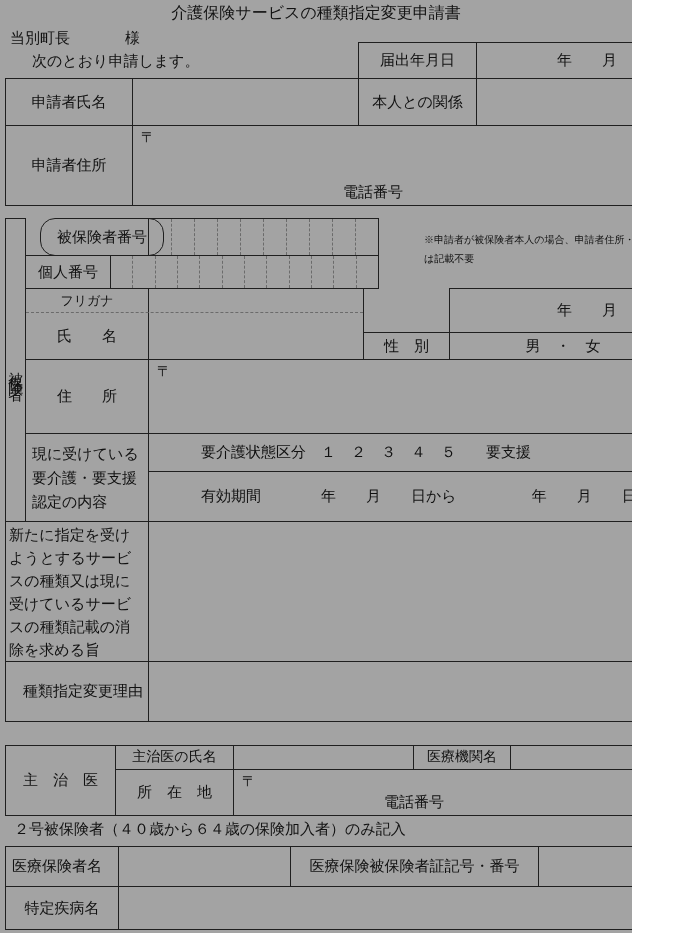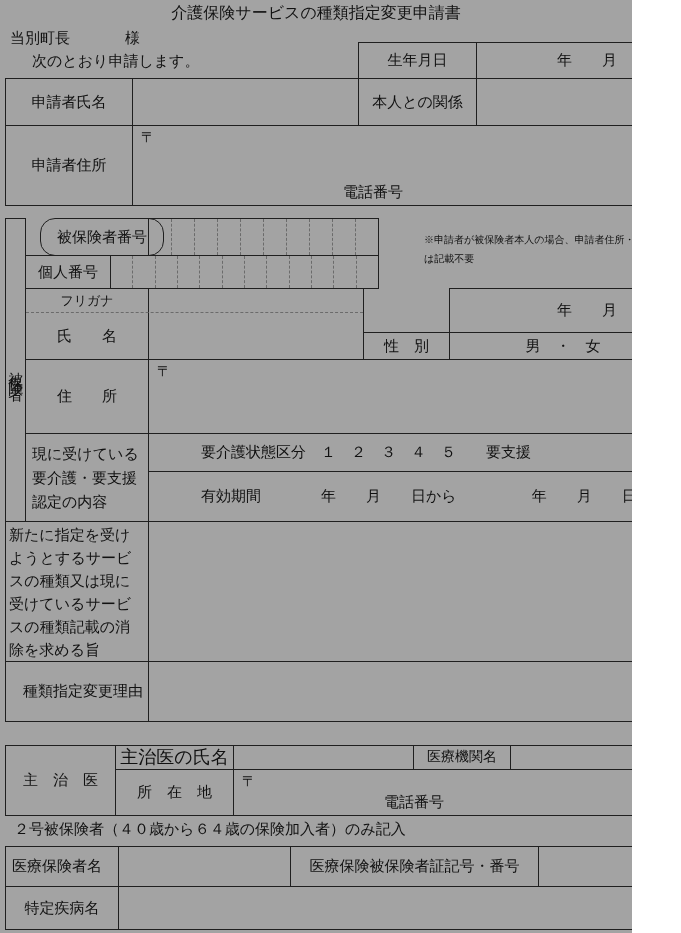--- a/index.html
+++ b/index.html
@@ -22,21 +22,21 @@
 </head>
 <body>
 
 <div class="page">
 
   <div class="t" style="left:0;right:0;top:3px;text-align:center;font-size:16px;">介護保険サービスの種類指定変更申請書</div>
   <div class="t" style="left:10px;top:29px;">当別町長</div>
   <div class="t" style="left:125px;top:29px;">様</div>
   <div class="t" style="left:32px;top:52px;">次のとおり申請します。</div>
 
-  <div class="c" style="left:358px;top:42px;width:119px;height:37px;">生年月日</div>
+  <div class="c" style="left:358px;top:42px;width:119px;height:37px;">届出年月日</div>
   <div class="c dateval" style="left:476px;top:42px;width:201px;height:37px;">年　　月　　日</div>
 
   <div class="c" style="left:5px;top:78px;width:128px;height:48px;">申請者氏名</div>
   <div class="c" style="left:132px;top:78px;width:227px;height:48px;"></div>
   <div class="c" style="left:358px;top:78px;width:119px;height:48px;">本人との関係</div>
   <div class="c" style="left:476px;top:78px;width:201px;height:48px;"></div>
   <div class="c" style="left:5px;top:125px;width:128px;height:81px;">申請者住所</div>
   <div class="c blk" style="left:132px;top:125px;width:545px;height:81px;">
       <span class="postal">〒</span>
       <span class="phone" style="left:210px;">電話番号</span>
@@ -98,21 +98,21 @@
   <div class="c left" style="left:148px;top:433px;width:529px;height:39px;padding-left:52px;">要介護状態区分　１　２　３　４　５　　要支援</div>
   <div class="c left" style="left:148px;top:471px;width:529px;height:51px;padding-left:52px;">有効期間　　　　年　　月　　日から　　　　　年　　月　　日</div>
 
   <div class="c wraplbl" style="left:5px;top:521px;width:144px;height:141px;align-items:flex-start;justify-content:flex-start;padding:2px 3px;line-height:23px;white-space:normal;">新たに指定を受けようとするサービスの種類又は現に受けているサービスの種類記載の消除を求める旨</div>
   <div class="c" style="left:148px;top:521px;width:529px;height:141px;"></div>
 
   <div class="c left" style="left:5px;top:661px;width:144px;height:61px;padding-left:17px;">種類指定変更理由</div>
   <div class="c" style="left:148px;top:661px;width:529px;height:61px;"></div>
 
   <div class="c" style="left:5px;top:745px;width:111px;height:71px;">主　治　医</div>
-  <div class="c" style="left:115px;top:745px;width:119px;height:25px;font-size:18px;">主治医の氏名</div>
+  <div class="c" style="left:115px;top:745px;width:119px;height:25px;font-size:14px;">主治医の氏名</div>
   <div class="c" style="left:233px;top:745px;width:181px;height:25px;"></div>
   <div class="c" style="left:413px;top:745px;width:98px;height:25px;font-size:14px;">医療機関名</div>
   <div class="c" style="left:510px;top:745px;width:167px;height:25px;"></div>
   <div class="c" style="left:115px;top:769px;width:119px;height:47px;">所　在　地</div>
   <div class="c blk" style="left:233px;top:769px;width:444px;height:47px;">
       <span class="postal">〒</span>
       <span class="phone" style="left:150px;">電話番号</span>
   </div>
 
   <div class="t" style="left:14px;top:820px;">２号被保険者（４０歳から６４歳の保険加入者）のみ記入</div>

